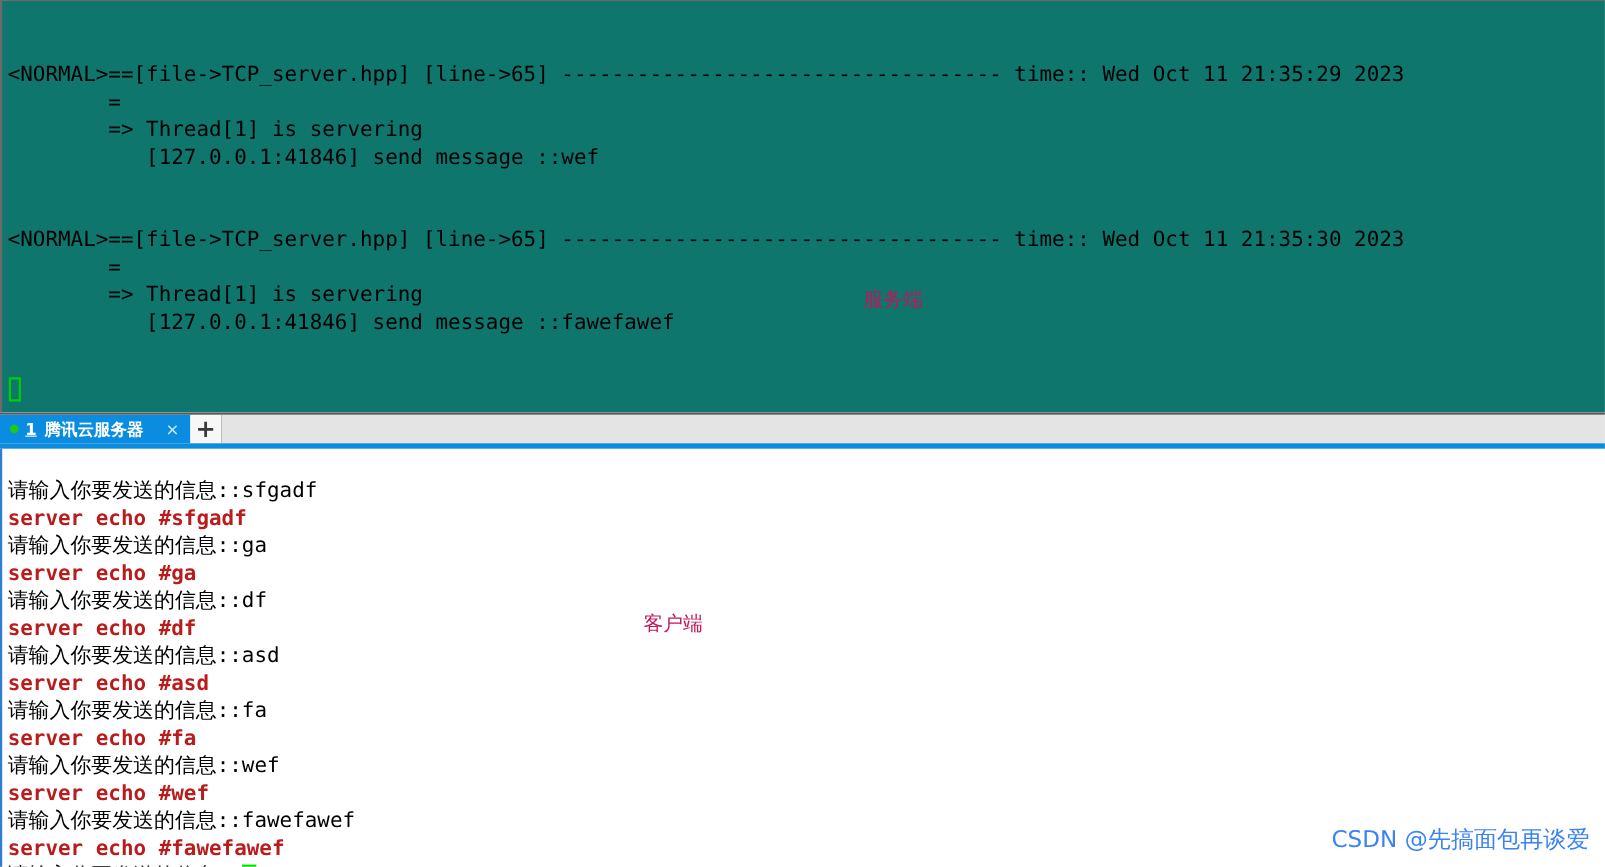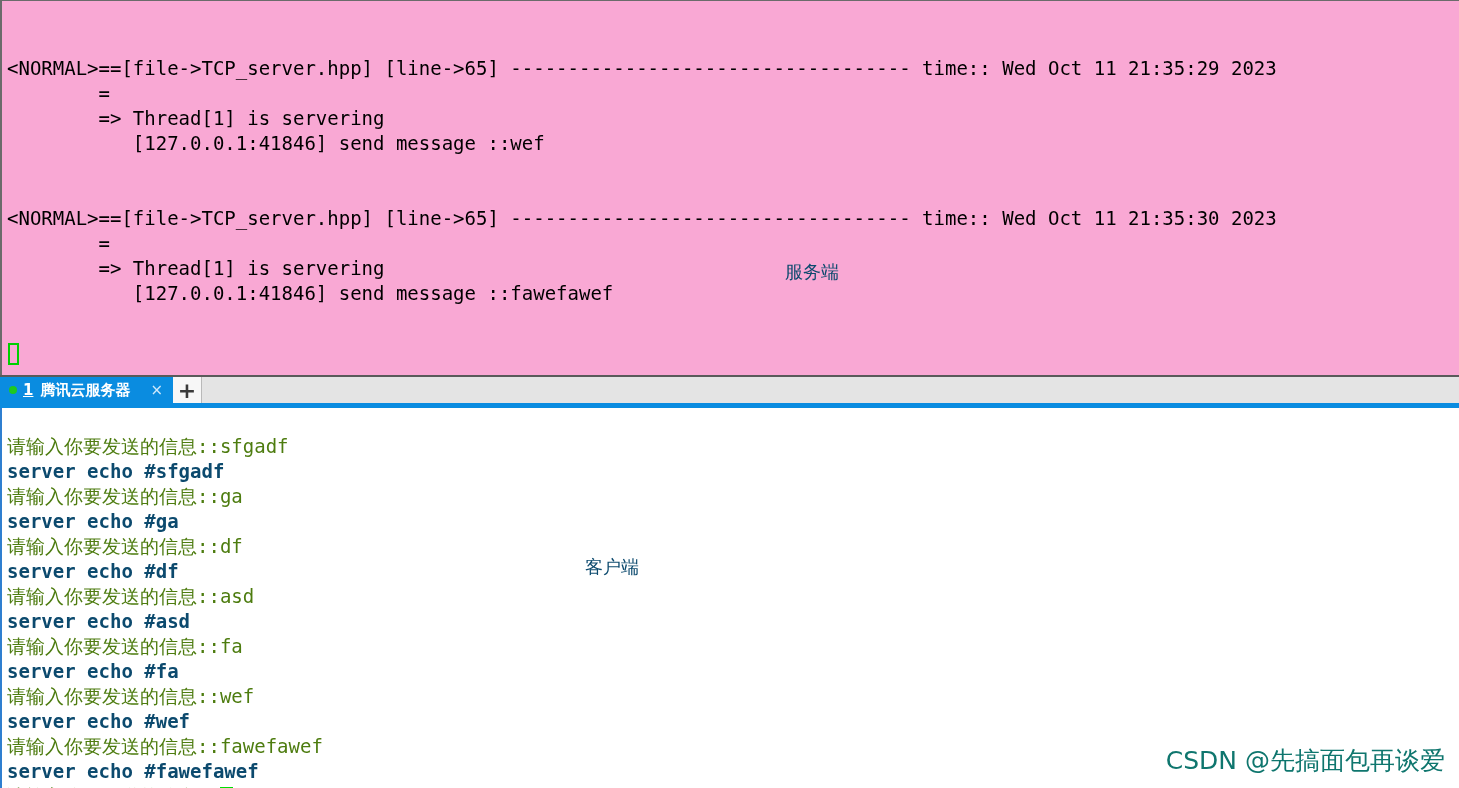--- a/index.html
+++ b/index.html
@@ -17,40 +17,40 @@
     position: relative;
   }
 
   
   #server-pane {
     position: absolute;
     left: 0;
     top: 0;
     width: 1459px;
     height: 375px;
-    background: #f9a8d4;
+    background: #0f766e;
     border-left: 2px solid #6b6b6b;
     border-top: 1px solid #6b6b6b;
     overflow: hidden;
   }
   #server-output {
     font-family: "DejaVu Sans Mono", "Liberation Mono", monospace;
     font-size: 19px;
     line-height: 25px;
     color: #000000;
     white-space: pre;
     padding: 36px 0 0 5px;
     letter-spacing: 0px;
   }
   .srv-line { white-space: pre; display: block; min-height: 25px; }
 
   
   .annot {
     position: absolute;
-    color: #0c4a6e;
+    color: #be185d;
     font-family: Liberation Serif, serif;
     font-size: 18px;
     font-weight: 400;
     white-space: nowrap;
   }
   #annot-server { left: 785px; top: 260px; }
   #annot-client { left: 585px; top: 555px; }
 
   
   #server-cursor {
@@ -137,38 +137,38 @@
     overflow: hidden;
   }
   #client-output {
     font-size: 19px;
     line-height: 25px;
     color: #000000;
     white-space: pre;
     padding: 7px 0 0 5px;
   }
   .cli-line { white-space: pre; display: block; min-height: 25px; }
-  .cli-prompt { color: #4d7c0f; }
-  .cli-echo { color: #0c4a6e; font-weight: bold; }
+  .cli-prompt { color: #000000; }
+  .cli-echo { color: #b91c1c; font-weight: bold; }
   .cli-cursor {
     display: inline-block;
     width: 13px;
     height: 19px;
     background: #00e000;
     vertical-align: -3px;
   }
 
   
   #watermark {
     position: absolute;
     right: 14px;
     bottom: 11px;
-    color: #0f766e;
+    color: #3b82f6;
     font-family: "DejaVu Sans", "Liberation Sans", sans-serif;
-    font-size: 25px;
+    font-size: 21px;
     white-space: nowrap;
     user-select: none;
   }
 </style>
 </head>
 <body>
 
 <div id="server-pane">
   <pre id="server-output"><span class="srv-line">&lt;NORMAL&gt;==[file-&gt;TCP_server.hpp] [line-&gt;65] ----------------------------------- time:: Wed Oct 11 21:35:29 2023</span><span class="srv-line">        =</span><span class="srv-line">        =&gt; Thread[1] is servering</span><span class="srv-line">           [127.0.0.1:41846] send message ::wef</span><span class="srv-line">&nbsp;</span><span class="srv-line">&nbsp;</span><span class="srv-line">&lt;NORMAL&gt;==[file-&gt;TCP_server.hpp] [line-&gt;65] ----------------------------------- time:: Wed Oct 11 21:35:30 2023</span><span class="srv-line">        =</span><span class="srv-line">        =&gt; Thread[1] is servering</span><span class="srv-line">           [127.0.0.1:41846] send message ::fawefawef</span></pre>
   <div id="server-cursor"></div>

